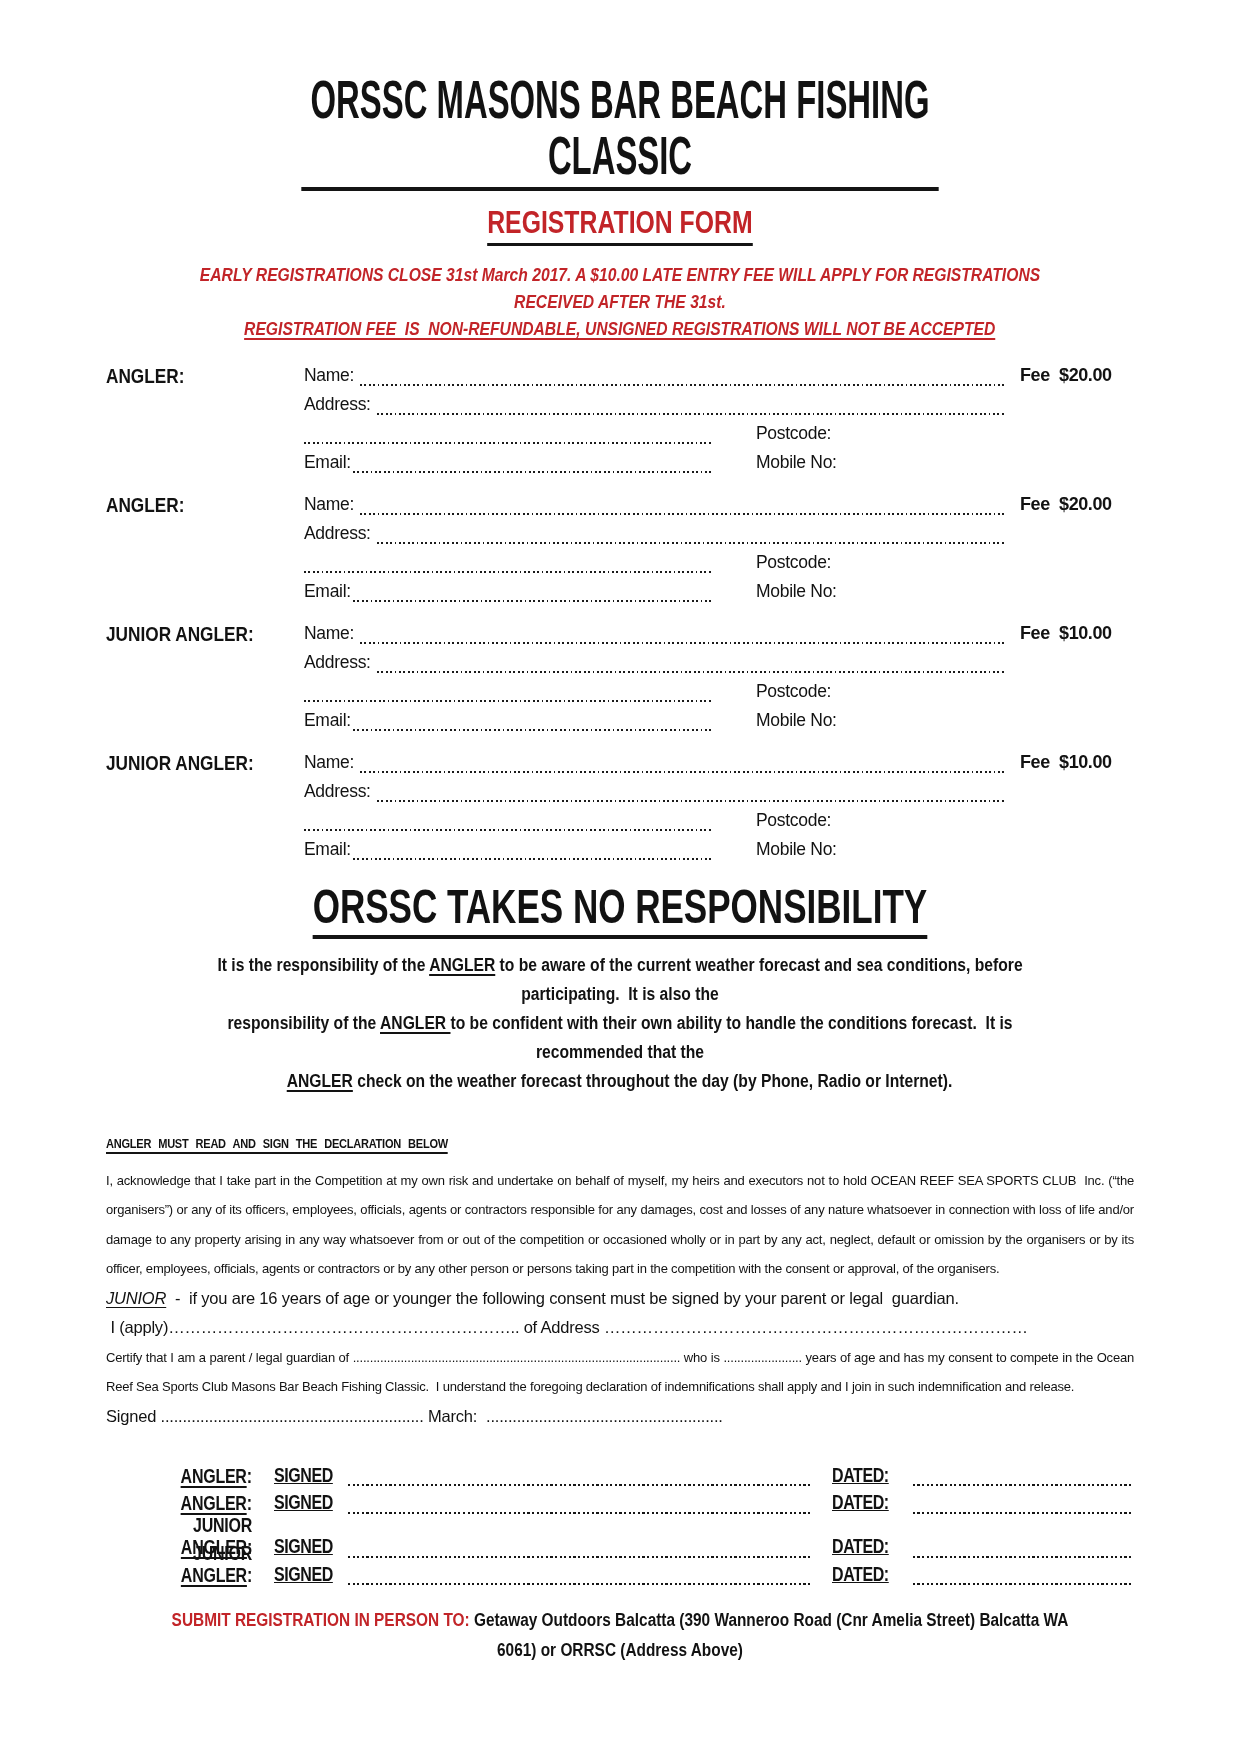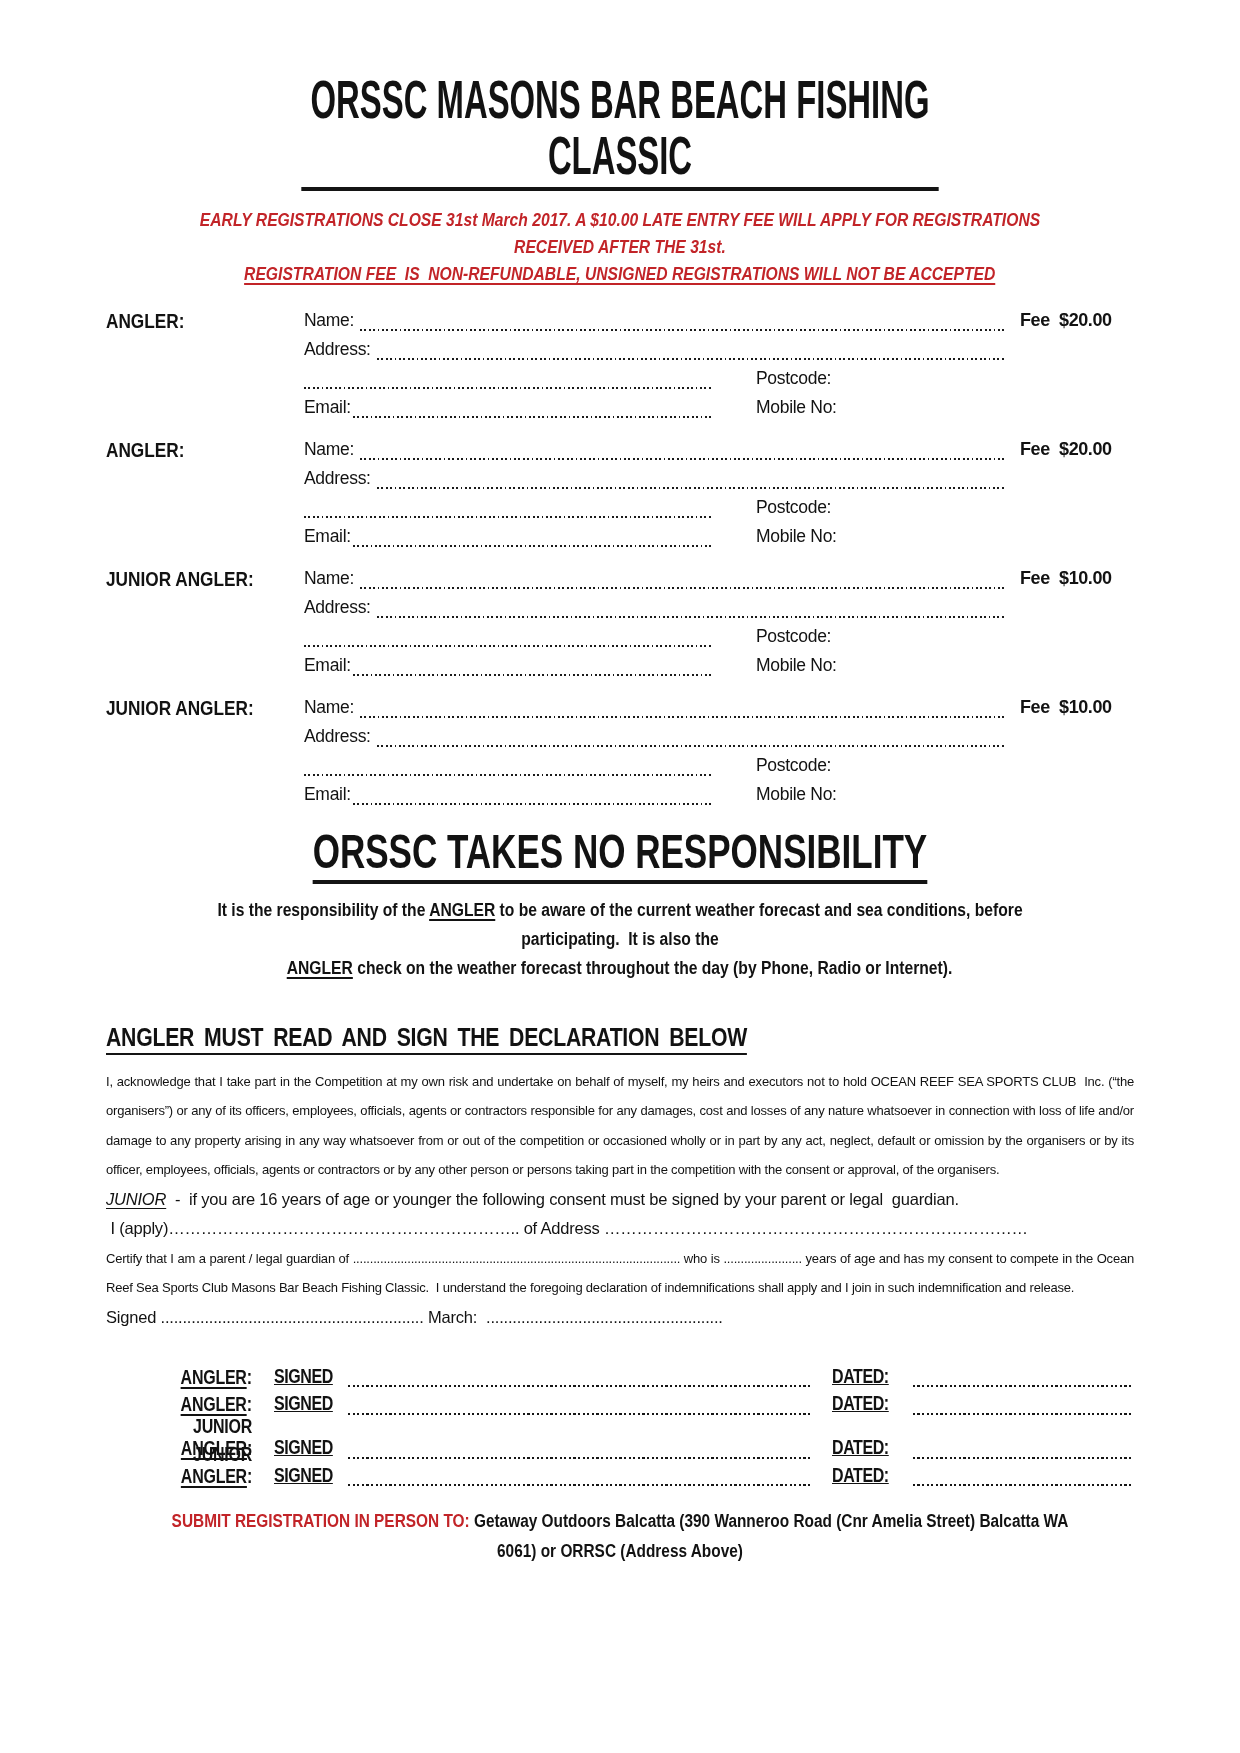--- a/index.html
+++ b/index.html
@@ -43,21 +43,21 @@
   .bighead{margin-top:14px;}
   .bighead .sq{font-size:48px; font-weight:bold; border-bottom:4px solid #141414; padding-bottom:2px; line-height:1.05;}
   .respline{line-height:29px;}
   .respline .sq{font-size:18px; font-weight:bold; white-space:pre-wrap;}
   .resp{margin-top:12px;}
   .u{text-decoration:underline; text-decoration-thickness:2px; text-underline-offset:3px;}
   .iu{font-style:italic; text-decoration:underline; text-underline-offset:3px;}
   .red{color:var(--red);}
 
   
-  .declhead{margin-top:40px; font-size:25px; font-weight:bold; letter-spacing:-0.3px; word-spacing:5px;}
+  .declhead{margin-top:40px; font-size:13px; font-weight:bold; letter-spacing:-0.3px; word-spacing:5px;}
   .declhead .sq{border-bottom:2.5px solid #141414; padding-bottom:1px;}
   .declbody{margin-top:12px; font-size:13px; line-height:29.5px; text-align:justify; letter-spacing:-0.2px; white-space:pre-wrap;}
   .declline{font-size:16.5px; line-height:29.5px; letter-spacing:-0.2px; white-space:pre-wrap;}
 
   
   .sigs{margin-top:28px; margin-left:4px;}
   .sigrow{display:grid; grid-template-columns:142px 560px 1fr; align-items:flex-end; height:27.5px; font-size:19.5px; font-weight:bold;}
   .sigrow .lab{text-align:right; padding-right:0; line-height:22px;}
   .sigrow .lab .sq{letter-spacing:-0.3px;}
   .sigcell{display:flex; align-items:flex-end; padding-left:22px;text-decoration:underline;}
@@ -72,20 +72,23 @@
   .footer .sq{font-size:17.5px; font-weight:bold; white-space:pre-wrap;}
 </style>
 </head>
 <body>
 
 <div class="page">
 
   <div class="center">
     <span class="sq o-c s62 title">ORSSC MASONS BAR BEACH FISHING CLASSIC</span>
   </div>
+  <div class="center subtitle">
+    <span class="sq o-c s80">REGISTRATION FORM</span>
+  </div>
 
   <div class="notice center">
     <div><span class="sq o-c s87">EARLY REGISTRATIONS CLOSE 31st March 2017. A $10.00 LATE ENTRY FEE WILL APPLY FOR REGISTRATIONS RECEIVED AFTER THE 31st.</span></div>
     <div><span class="sq o-c s87 ul">REGISTRATION FEE  IS  NON-REFUNDABLE, UNSIGNED REGISTRATIONS WILL NOT BE ACCEPTED</span></div>
   </div>
 
   <div class="form">
 
     <div class="fblock">
       <div class="flabel"><span class="sq o-l s82">ANGLER:</span></div>
@@ -200,20 +203,21 @@
     </div>
 
   </div>
 
   <div class="center bighead">
     <span class="sq o-c s73">ORSSC TAKES NO RESPONSIBILITY</span>
   </div>
 
   <div class="resp center">
     <div class="respline"><span class="sq o-c s87"><span style="white-space: pre-wrap;">It is the responsibility of the </span><span class="u" style="white-space: pre-wrap;">ANGLER</span><span style="white-space: pre-wrap;"> to be aware of the current weather forecast and sea conditions, before participating.  It is also the</span></span></div>
+    <div class="respline"><span class="sq o-c s87"><span style="white-space: pre-wrap;">responsibility of the </span><span class="u" style="white-space: pre-wrap;">ANGLER </span><span style="white-space: pre-wrap;">to be confident with their own ability to handle the conditions forecast.  It is recommended that the</span></span></div>
     <div class="respline"><span class="sq o-c s87"><span class="u" style="white-space: pre-wrap;">ANGLER</span><span style="white-space: pre-wrap;"> check on the weather forecast throughout the day (by Phone, Radio or Internet).</span></span></div>
   </div>
 
   <div class="declhead">
     <span class="sq o-l s85">ANGLER MUST READ AND SIGN THE DECLARATION BELOW</span>
   </div>
 
   <div class="declbody">I, acknowledge that I take part in the Competition at my own risk and undertake on behalf of myself, my heirs and executors not to hold OCEAN REEF SEA SPORTS CLUB  Inc. (“the organisers”) or any of its officers, employees, officials, agents or contractors responsible for any damages, cost and losses of any nature whatsoever in connection with loss of life and/or damage to any property arising in any way whatsoever from or out of the competition or occasioned wholly or in part by any act, neglect, default or omission by the organisers or by its officer, employees, officials, agents or contractors or by any other person or persons taking part in the competition with the consent or approval, of the organisers.</div>
   <div class="declline"><span class="iu" style="white-space: pre-wrap;">JUNIOR</span><span style="white-space: pre-wrap; text-align: center;">  -  if you are 16 years of age or younger the following consent must be signed by your parent or legal  guardian.</span></div>
   <div class="declline"> I (apply)……………………………………………………….. of Address ……………………………………………………………………</div>

